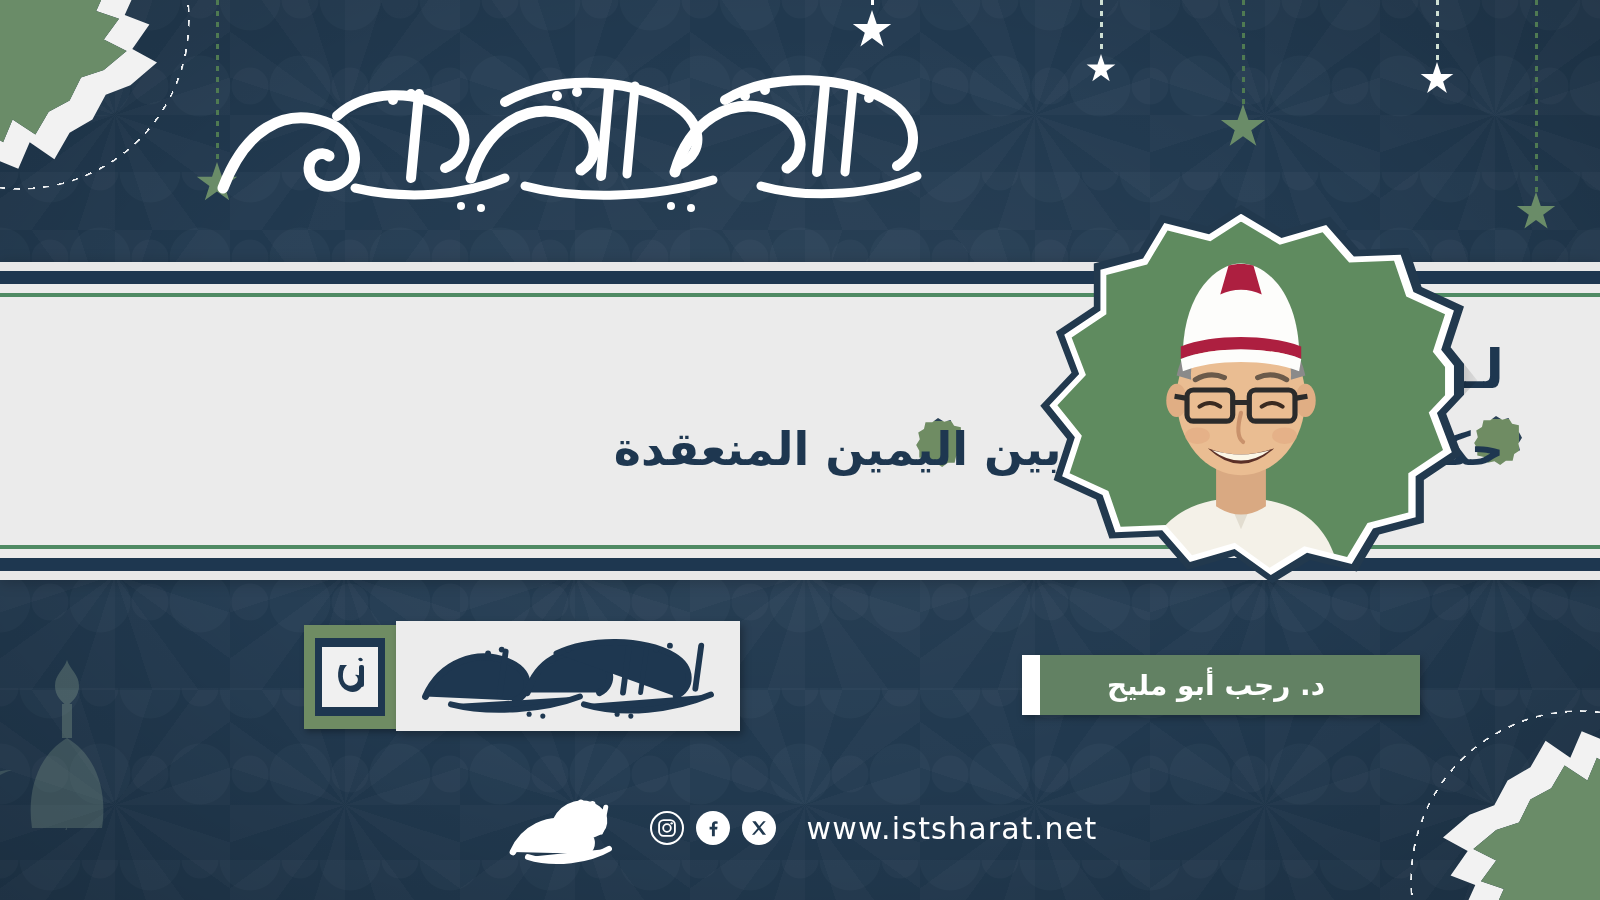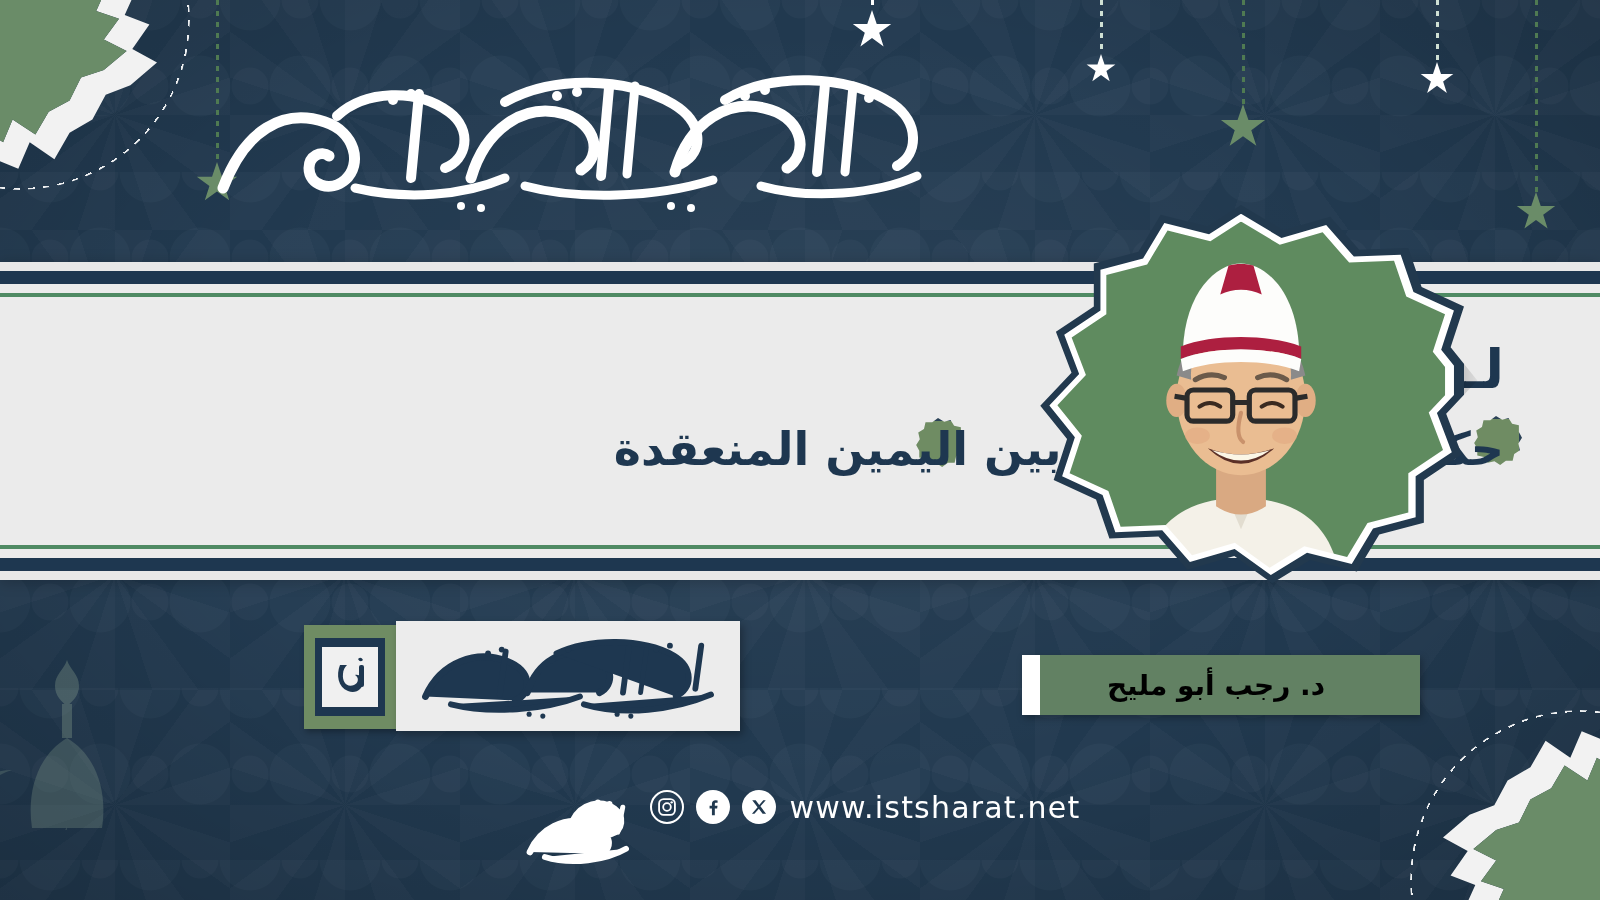--- a/index.html
+++ b/index.html
@@ -209,21 +209,21 @@
     box-shadow:2px 3px 7px rgba(0,0,0,.28);
   }
   .name-badge::before {
     content:"";
     position:absolute;
     left:0; top:0; bottom:0;
     width:18px;
     background:#ffffff;
   }
   .name-text {
-    color:#000000;
+    color:#ffffff;
     font-size:28px;
     font-weight:700;
     direction:rtl;
     letter-spacing:1px;
     padding-right:10px;
   }
 
   
   .seal {
     position:absolute;
@@ -255,23 +255,23 @@
     overflow:hidden;
   }
   .plaque svg { width:92%; height:80%; }
   .plaque-text { fill:#1e3750; }
 
   
   .footer {
     position:absolute;
     left:0; right:0; bottom:34px;
     display:flex;
-    align-items:flex-start;
+    align-items:center;
     justify-content:center;
-    gap:14px;
+    gap:31px;
     direction:ltr;
   }
   .brand-logo { width:116px; height:76px; }
   .brand-logo svg { width:100%; height:100%; }
   .brand-path { fill:#ffffff; }
 
   .socials { display:flex; align-items:center; gap:12px; }
   .soc {
     width:34px; height:34px;
     border-radius:50%;

